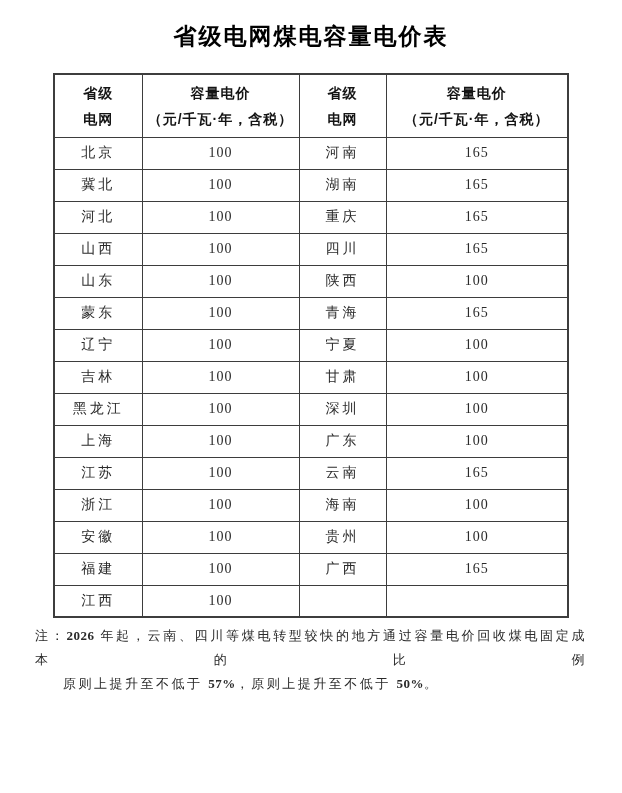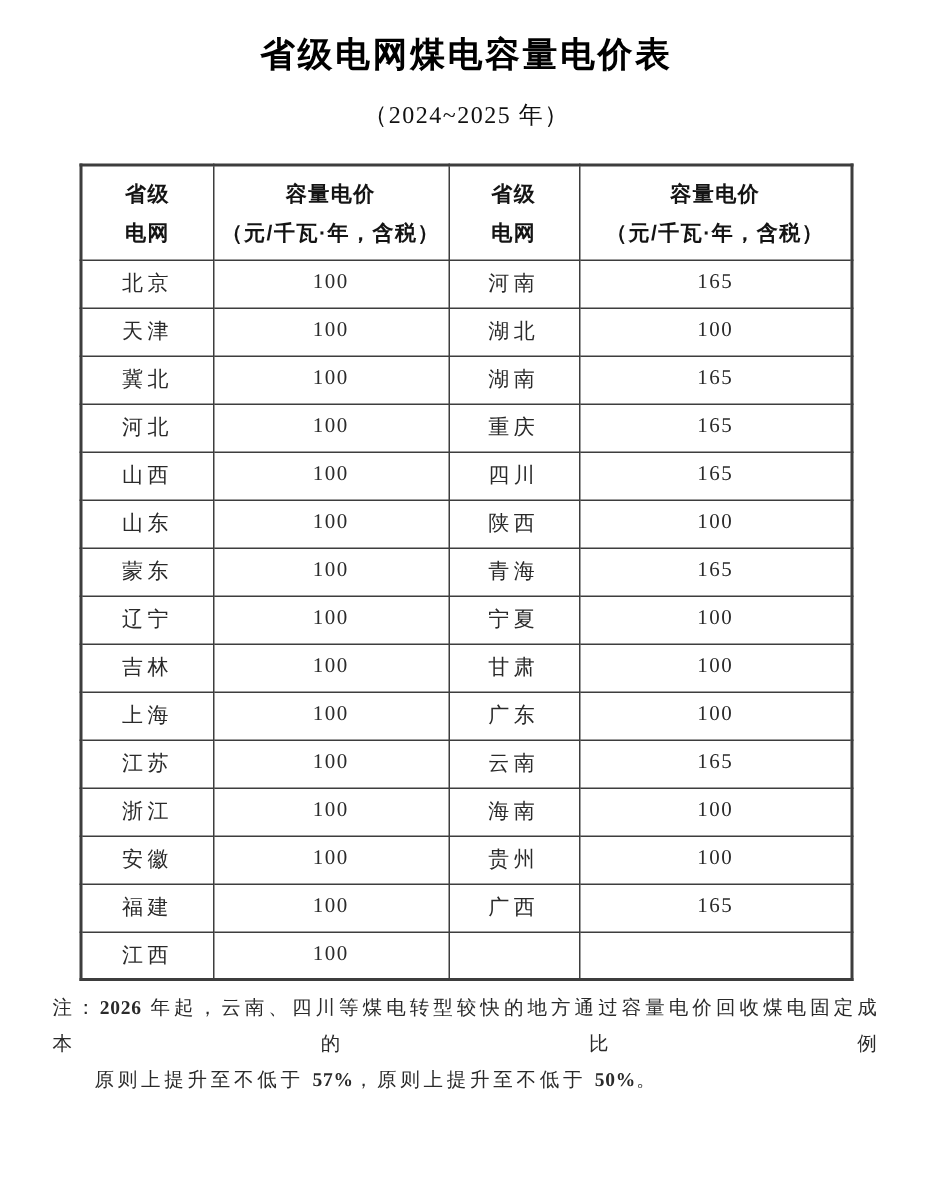--- a/index.html
+++ b/index.html
@@ -80,21 +80,20 @@
   .note-line.cont { padding-left: 28px; }
   .note .bold-num { font-weight: bold; letter-spacing: 0.5px; }
 </style>
 </head>
 <body>
 
 <div class="page">
 
   <div class="doc-title">省级电网煤电容量电价表</div>
 
-  <div class="doc-subtitle">（2024~2025 年）</div>
 
   <table class="price-table">
     <colgroup>
       <col style="width:88px">
       <col style="width:157px">
       <col style="width:87px">
       <col style="width:182px">
     </colgroup>
     <thead>
       <tr>
@@ -117,26 +116,20 @@
       </tr>
     </thead>
     <tbody>
         <tr>
           <td class="cell-grid">北京</td>
           <td class="cell-price">100</td>
           <td class="cell-grid">河南</td>
           <td class="cell-price">165</td>
         </tr>
         <tr>
-          <td class="cell-grid">天津</td>
-          <td class="cell-price">100</td>
-          <td class="cell-grid">湖北</td>
-          <td class="cell-price">100</td>
-        </tr>
-        <tr>
           <td class="cell-grid">冀北</td>
           <td class="cell-price">100</td>
           <td class="cell-grid">湖南</td>
           <td class="cell-price">165</td>
         </tr>
         <tr>
           <td class="cell-grid">河北</td>
           <td class="cell-price">100</td>
           <td class="cell-grid">重庆</td>
           <td class="cell-price">165</td>
@@ -162,20 +155,26 @@
         <tr>
           <td class="cell-grid">辽宁</td>
           <td class="cell-price">100</td>
           <td class="cell-grid">宁夏</td>
           <td class="cell-price">100</td>
         </tr>
         <tr>
           <td class="cell-grid">吉林</td>
           <td class="cell-price">100</td>
           <td class="cell-grid">甘肃</td>
+          <td class="cell-price">100</td>
+        </tr>
+        <tr>
+          <td class="cell-grid">黑龙江</td>
+          <td class="cell-price">100</td>
+          <td class="cell-grid">深圳</td>
           <td class="cell-price">100</td>
         </tr>
         <tr>
           <td class="cell-grid">上海</td>
           <td class="cell-price">100</td>
           <td class="cell-grid">广东</td>
           <td class="cell-price">100</td>
         </tr>
         <tr>
           <td class="cell-grid">江苏</td>

